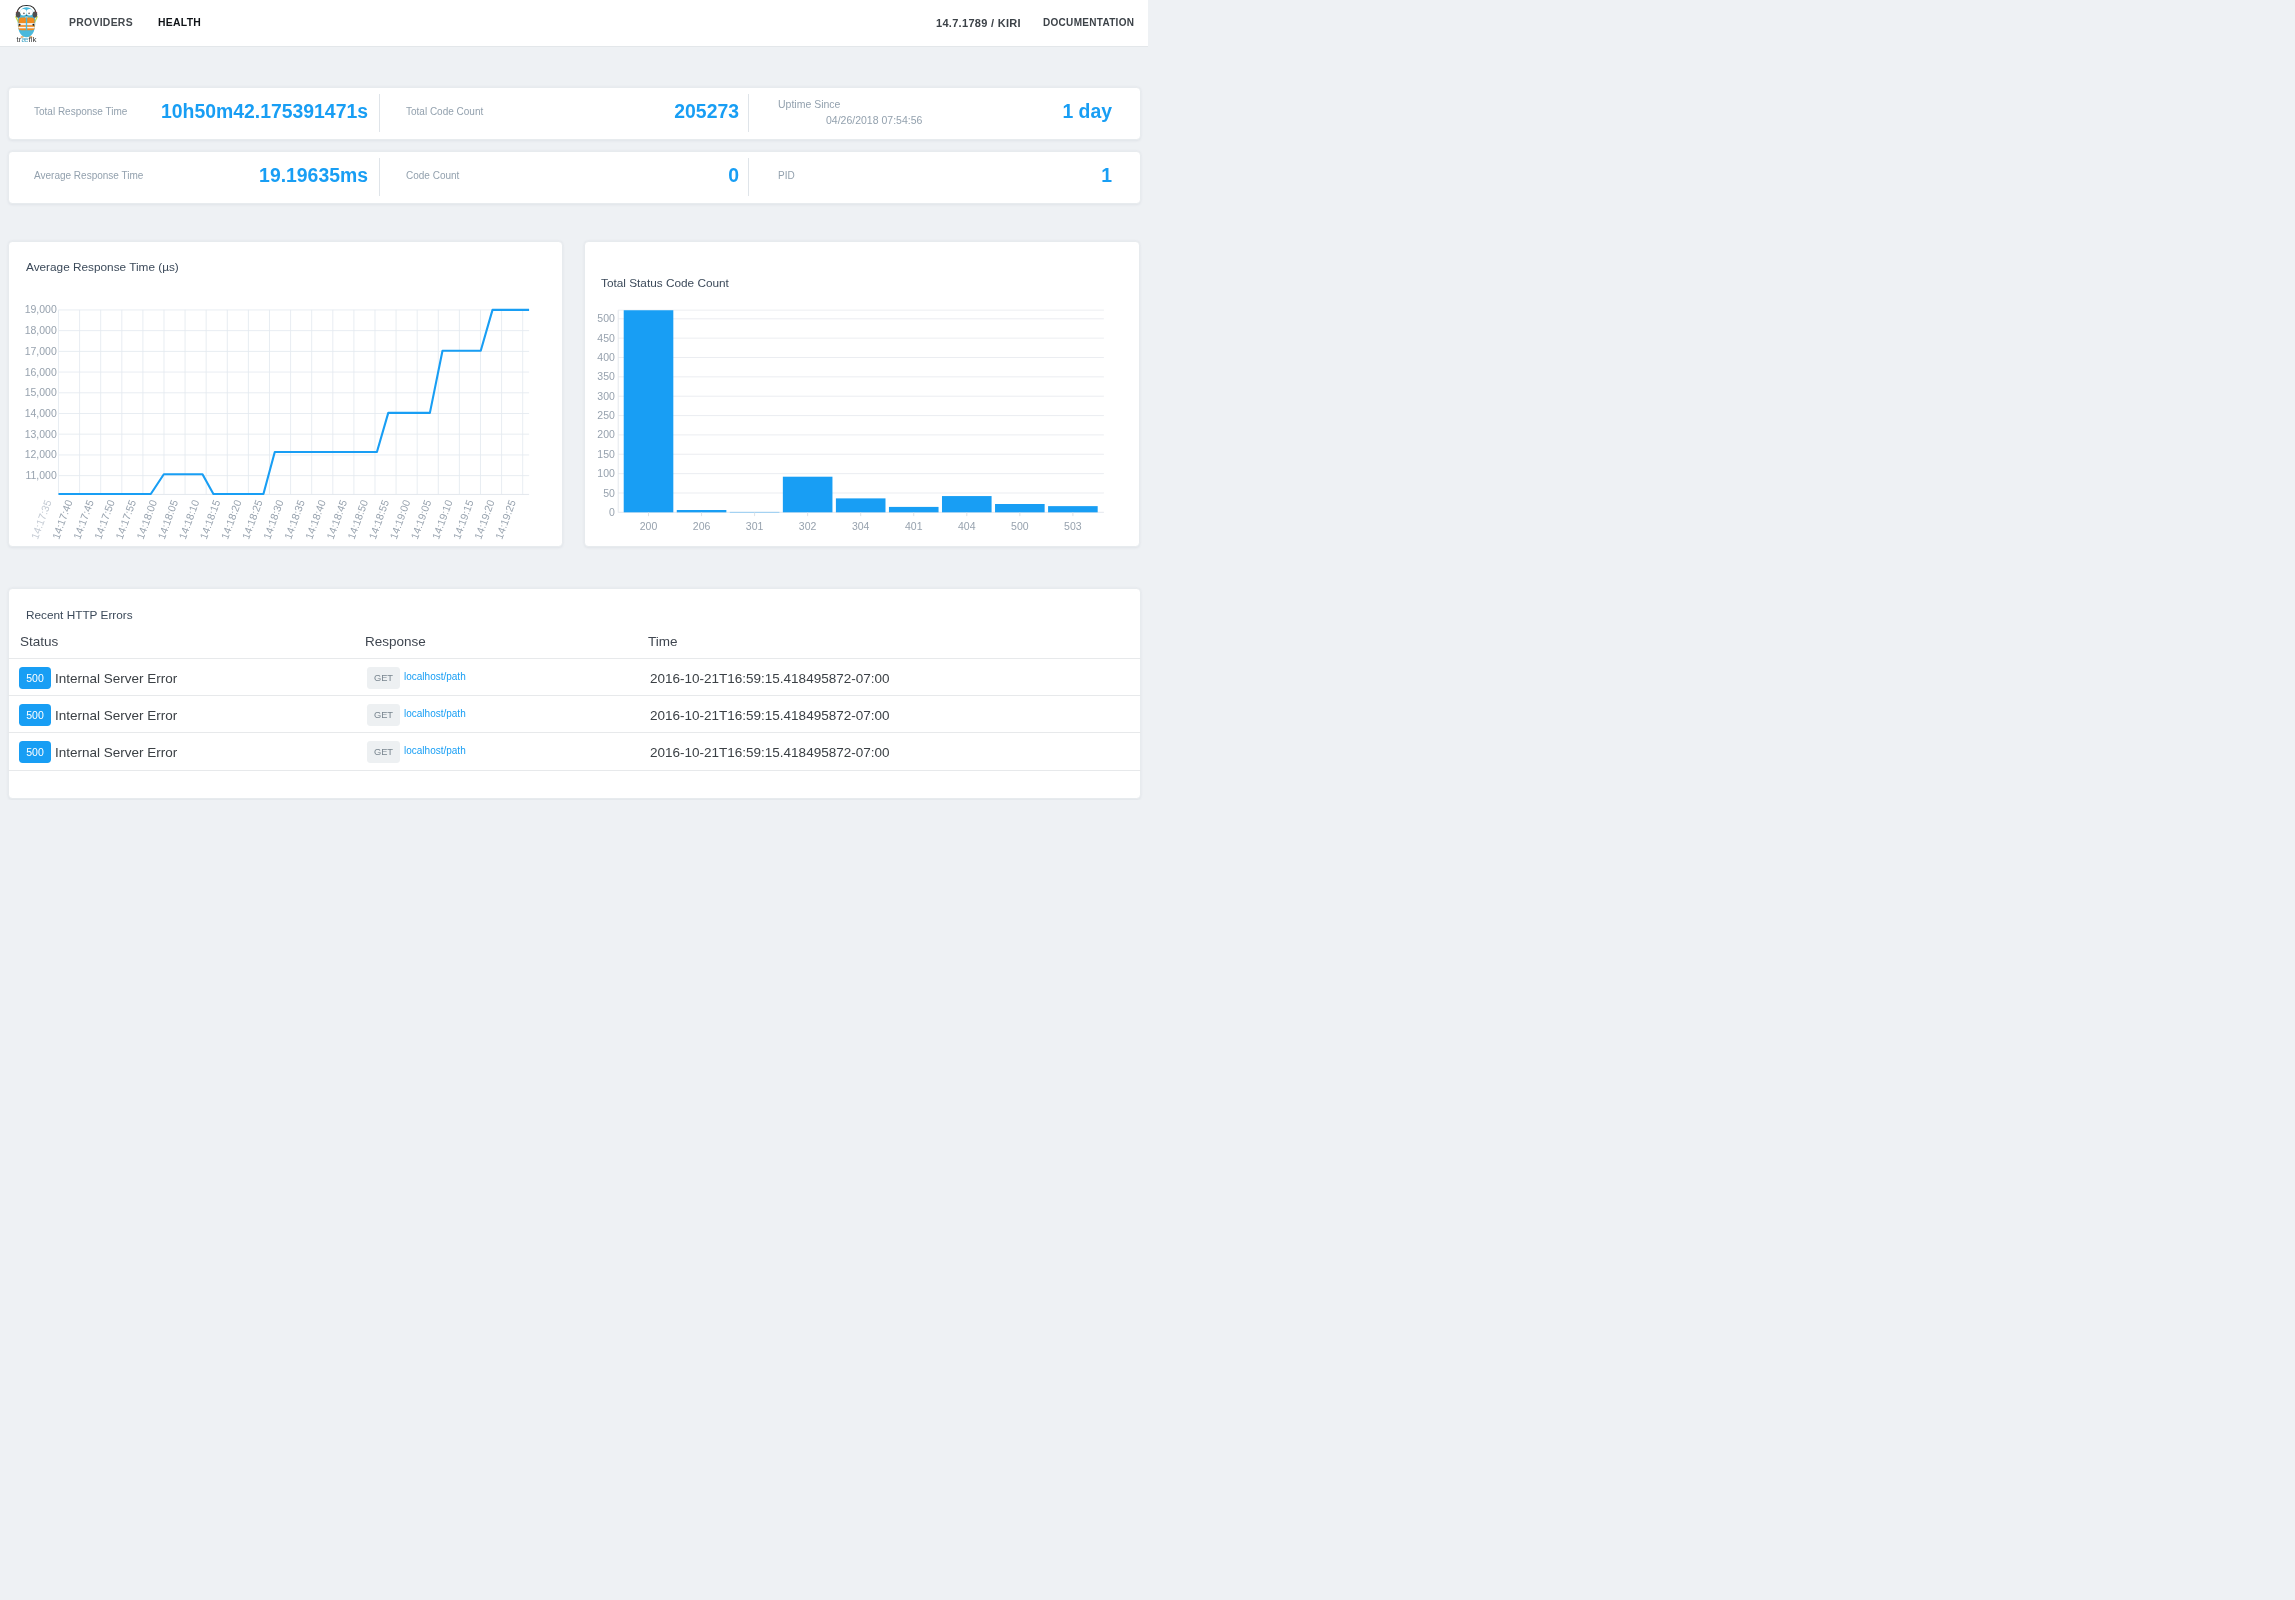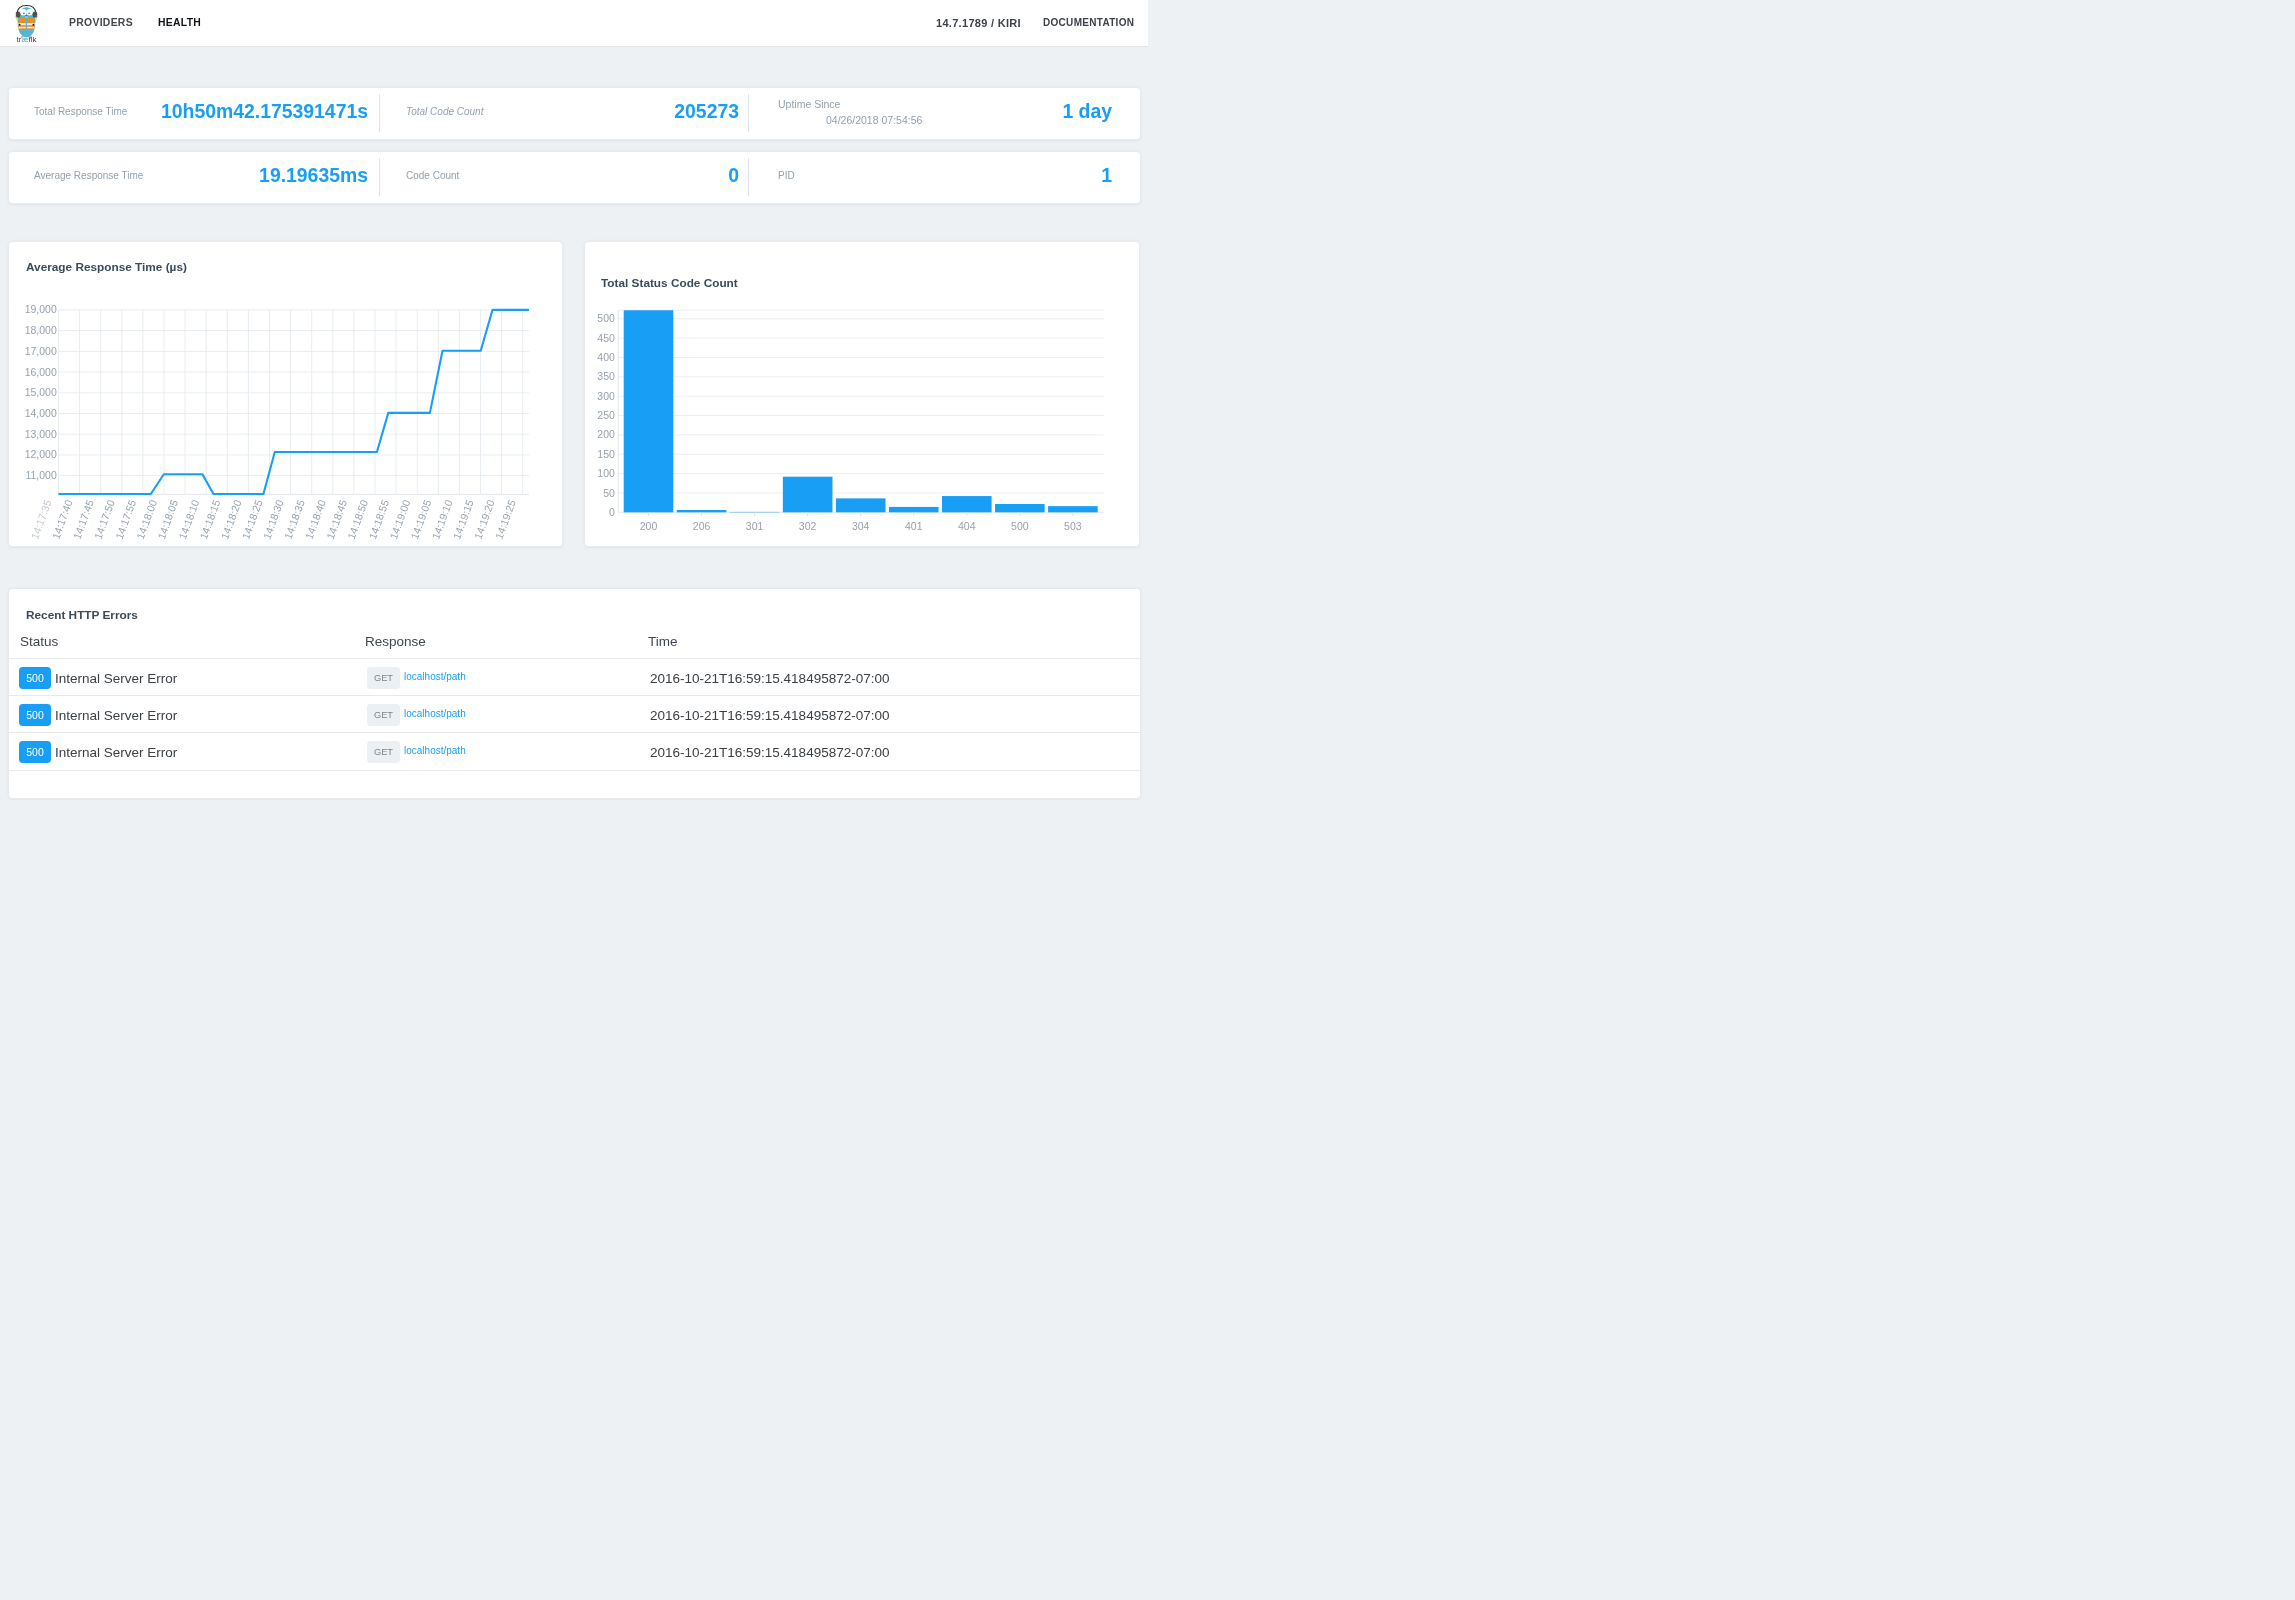--- a/index.html
+++ b/index.html
@@ -5,21 +5,21 @@
 * { margin:0; padding:0; box-sizing:border-box; }
 html,body { background:#eef1f4; font-family:"Liberation Sans", sans-serif; }
 #page { position:relative; width:1148px; height:800px; background:#eef1f4; overflow:hidden; }
 #nav { position:absolute; left:0; top:0; width:1148px; height:47px; background:#fff; border-bottom:0.8px solid #e3e7ea; }
 .navitem { position:absolute; top:0; height:46px; line-height:46px; font-weight:bold; font-size:10.4px; letter-spacing:0.3px; }
 .card { position:absolute; background:#fff; border:0.8px solid #e7ebee; border-radius:4.2px; box-shadow:0 0.8px 2.5px rgba(60,80,100,0.08); }
 .lbl { position:absolute; color:#93a1ae; font-size:10px; }
 .sm { position:absolute; color:#93a1ae; font-size:10.5px; }
 .val { position:absolute; color:#189ef4; font-size:19.4px; font-weight:bold; }
 .vdiv { position:absolute; width:0.8px; background:#dfe4e9; }
-.ctitle { position:absolute; color:#3c4a5a; font-size:11.8px; font-weight:bold; }
+.ctitle { position:absolute; color:#3c4a5a; font-size:11.8px; font-weight:normal; }
 .th { position:absolute; color:#3f4650; font-size:13.5px; }
 .td { position:absolute; color:#3b4045; font-size:13.5px; }
 .hr { position:absolute; left:7.6px; width:1133px; height:0.8px; background:#e7e9eb; }
 .badge500 { position:absolute; left:19px; width:32px; height:22px; background:#189ef4; border-radius:3.7px; color:#fff; font-size:10.5px; text-align:center; line-height:22px; }
 .badgeget { position:absolute; left:367px; width:33px; height:22px; background:#edf0f2; border-radius:3.4px; color:#78858f; font-size:9.3px; text-align:center; line-height:22px; }
 .link { position:absolute; left:404px; color:#189ef4; font-size:10px; }
 .ts { position:absolute; left:650px; color:#3b4045; font-size:13.5px; }
 svg text { font-family:"Liberation Sans", sans-serif; }
 </style>
 </head>
@@ -56,21 +56,21 @@
     <div class="navitem" style="left:158px;color:#101418;">HEALTH</div>
     <div class="navitem" style="left:936px;color:#3c4248;font-size:11px;">14.7.1789 / KIRI</div>
     <div class="navitem" style="left:1043px;color:#3c4248;font-size:10px;">DOCUMENTATION</div>
   </div>
 
   <div class="card" style="left:7.6px;top:87px;width:1133px;height:53px;"></div>
   <div class="vdiv" style="left:379px;top:94px;height:38px;"></div>
   <div class="vdiv" style="left:748px;top:94px;height:38px;"></div>
   <div class="lbl" style="left:34px;top:85px;height:53px;line-height:53px;">Total Response Time</div>
   <div class="val" style="left:116px;top:85px;width:252px;height:53px;line-height:53px;text-align:right;">10h50m42.175391471s</div>
-  <div class="lbl" style="left:406px;top:85px;height:53px;line-height:53px;font-style:italic;">Total Code Count</div>
+  <div class="lbl" style="left:406px;top:85px;height:53px;line-height:53px;">Total Code Count</div>
   <div class="val" style="left:571px;top:85px;width:168px;height:53px;line-height:53px;text-align:right;">205273</div>
   <div class="sm" style="left:778px;top:98px;">Uptime Since</div>
   <div class="sm" style="left:778px;top:114px;padding-left:48px;">04/26/2018 07:54:56</div>
   <div class="val" style="left:944px;top:85px;width:168px;height:53px;line-height:53px;text-align:right;">1 day</div>
 
   <div class="card" style="left:7.6px;top:151px;width:1133px;height:53px;"></div>
   <div class="vdiv" style="left:379px;top:158px;height:38px;"></div>
   <div class="vdiv" style="left:748px;top:158px;height:38px;"></div>
   <div class="lbl" style="left:34px;top:149px;height:53px;line-height:53px;">Average Response Time</div>
   <div class="val" style="left:116px;top:149px;width:252px;height:53px;line-height:53px;text-align:right;">19.19635ms</div>

